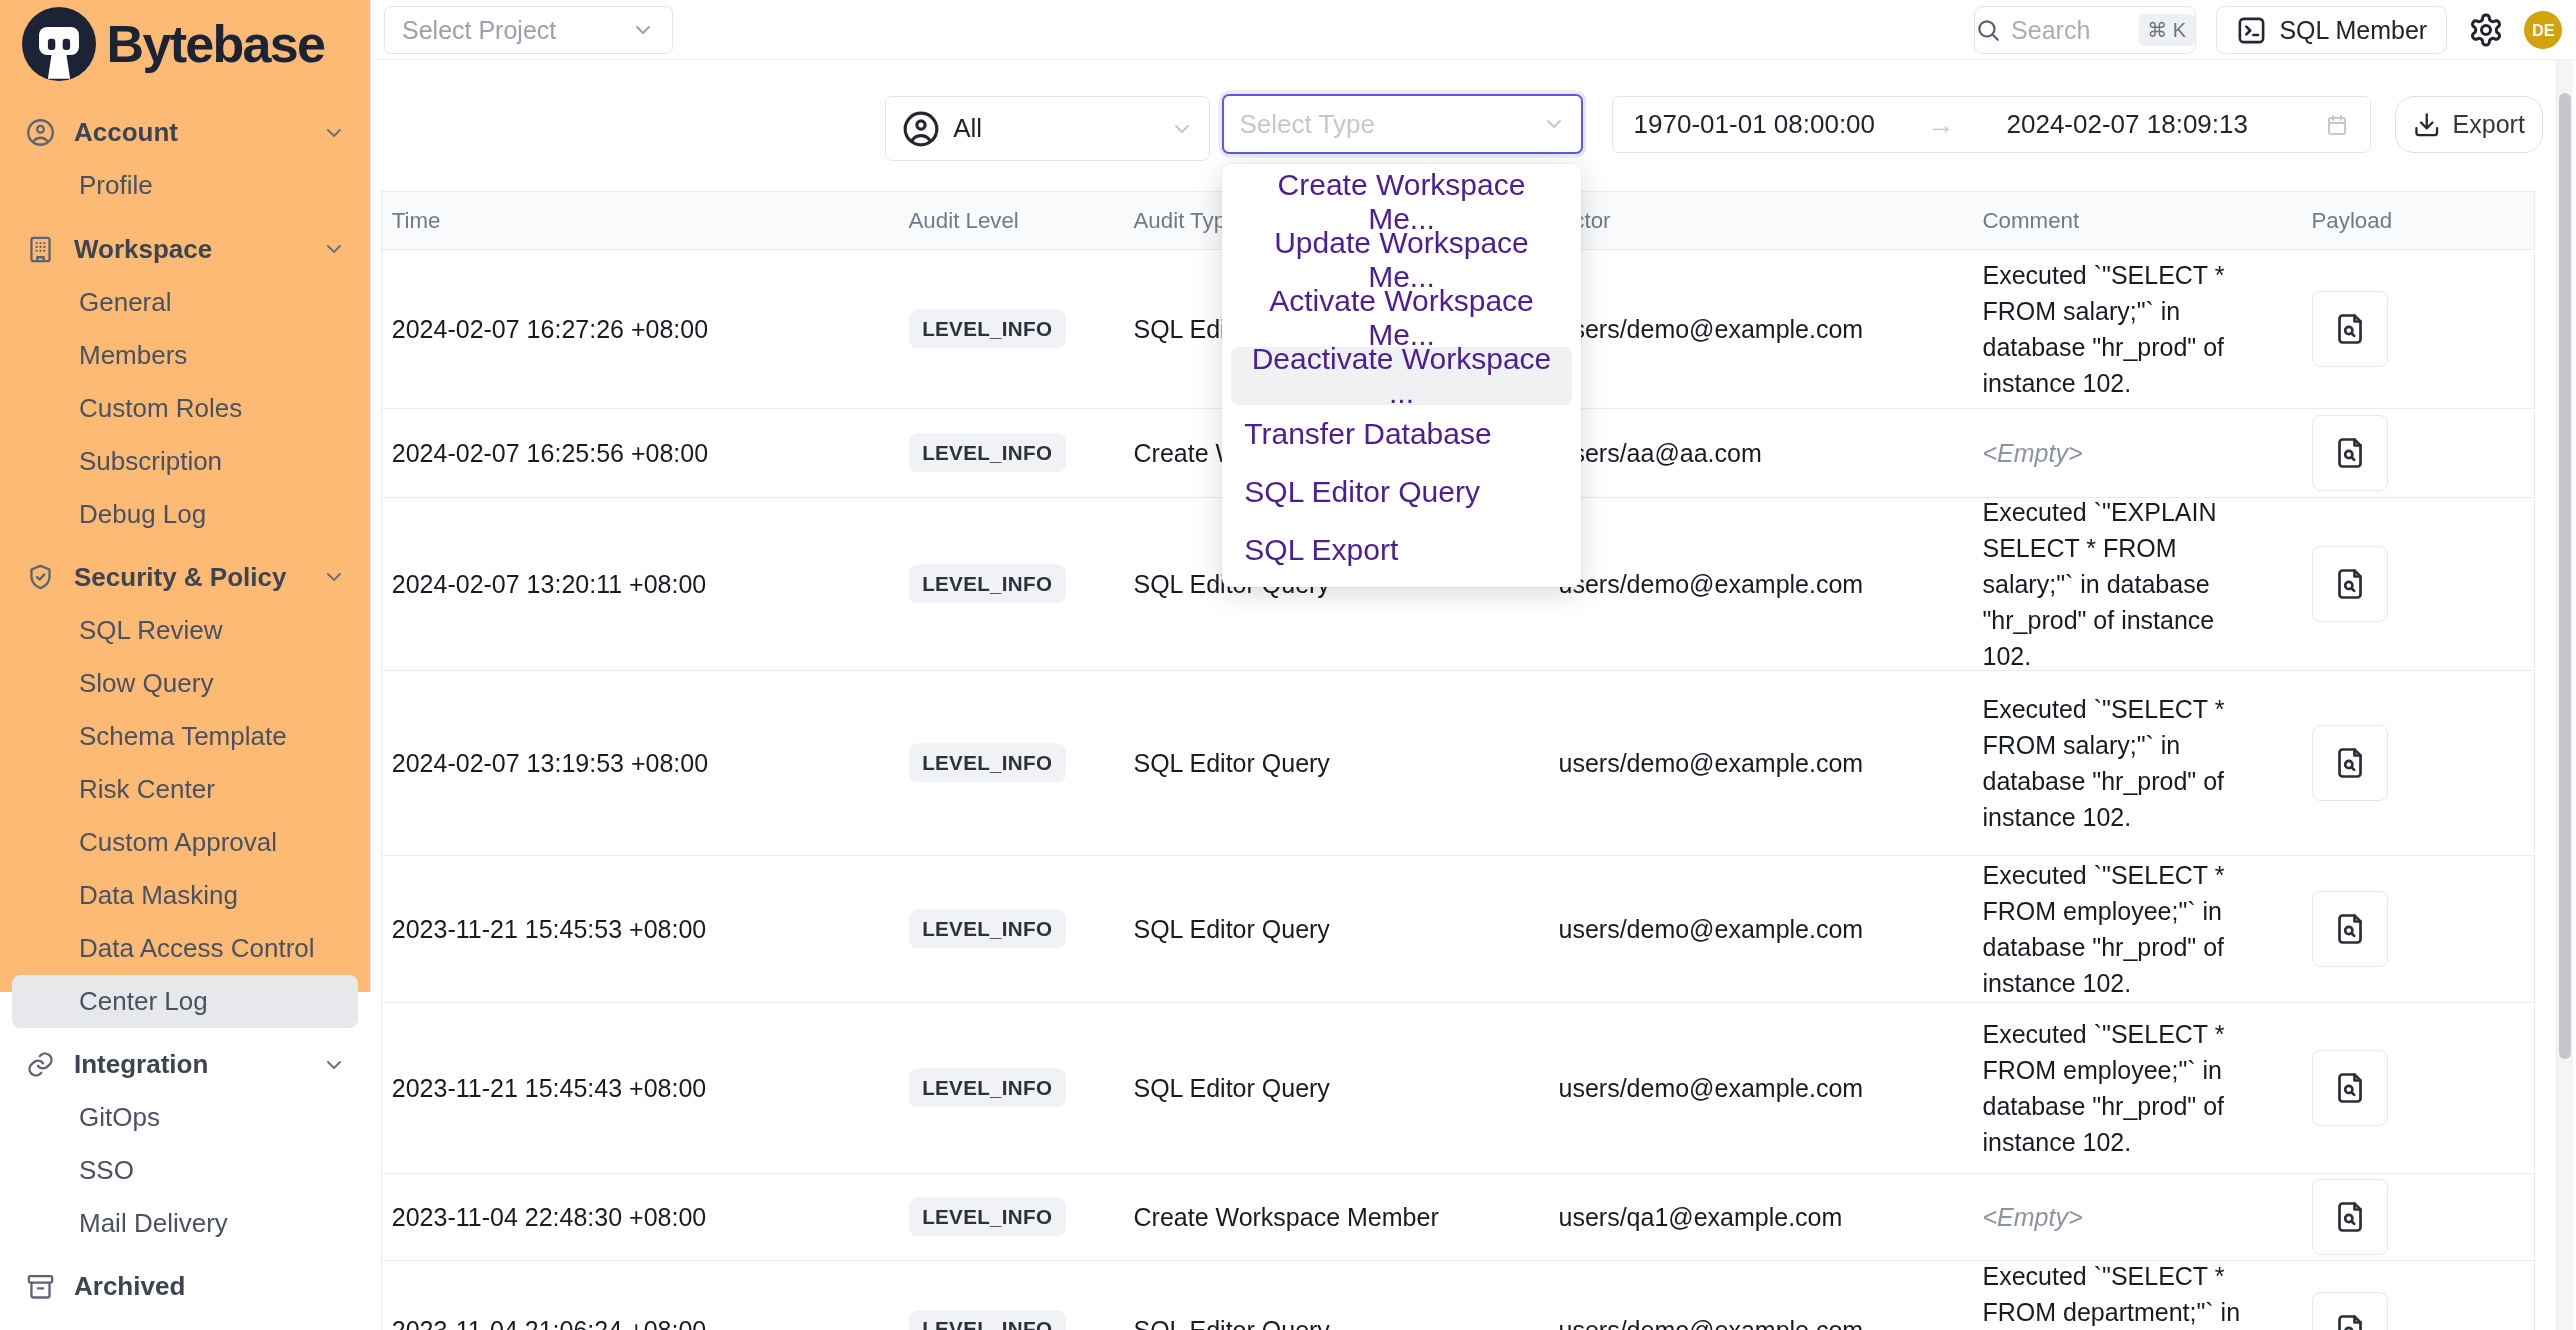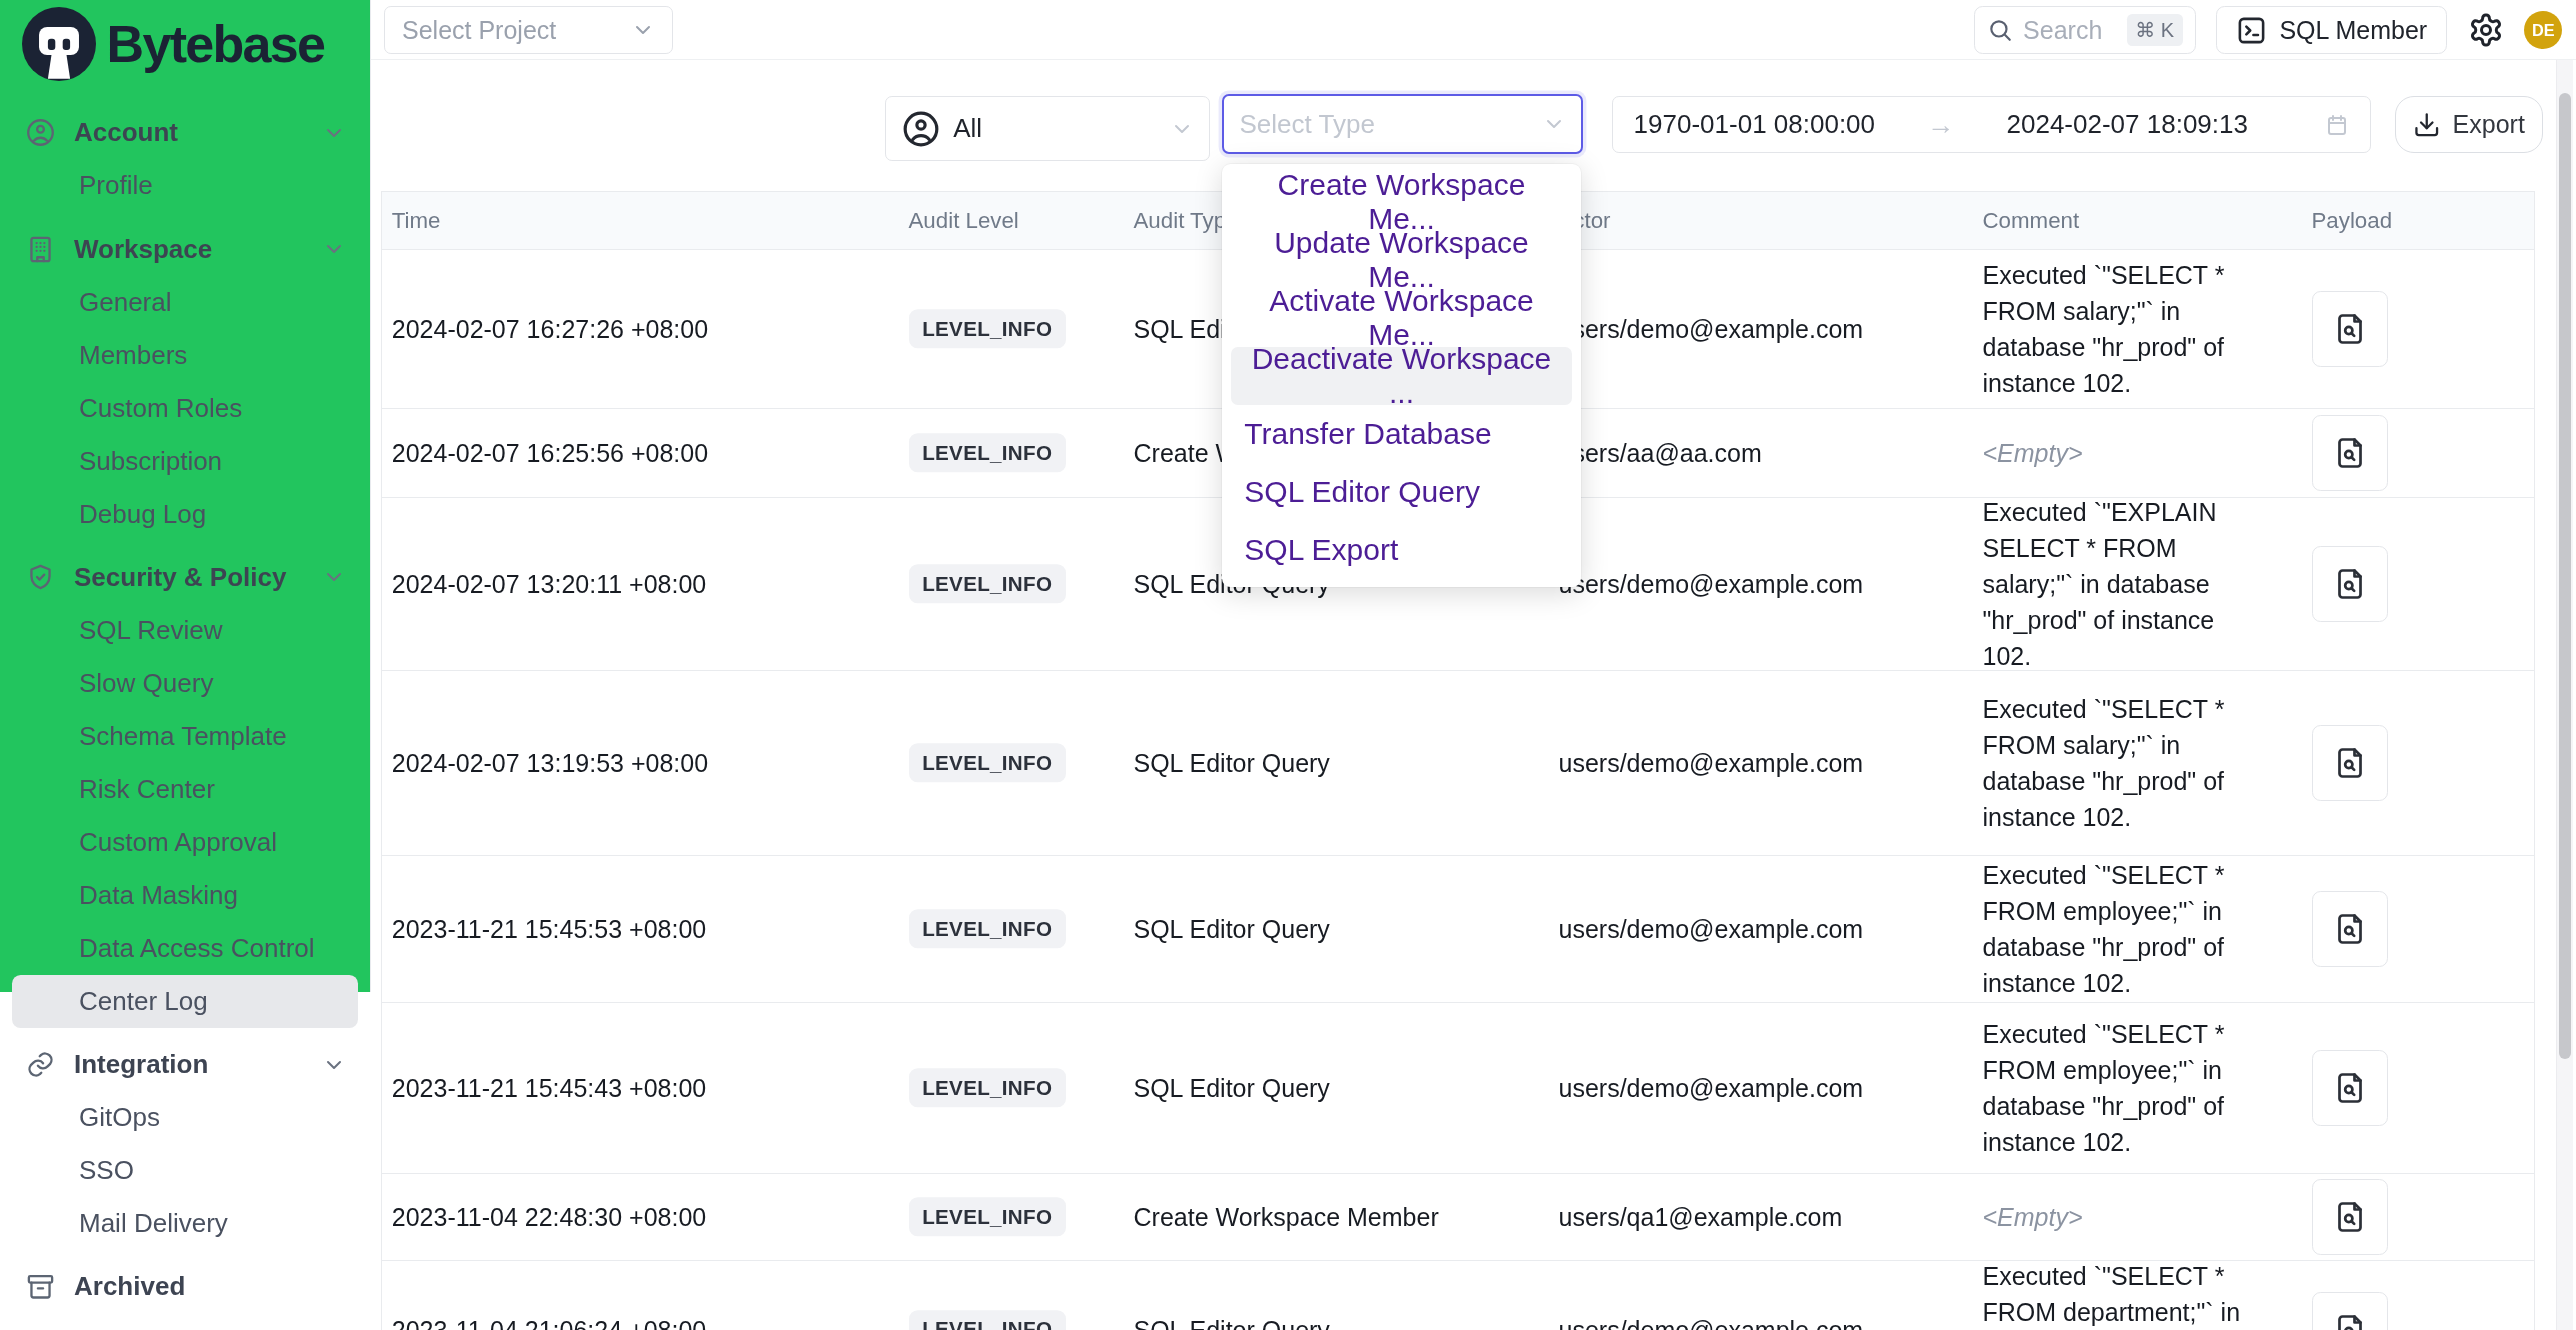--- a/index.html
+++ b/index.html
@@ -4,21 +4,21 @@
 <style>
   html,body{margin:0;padding:0;}
   body{
     width:2576px;height:1330px;overflow:hidden;background:#fff;
     font-family:"Liberation Sans",sans-serif;
     -webkit-font-smoothing:antialiased;
   }
   #app{position:relative;width:2576px;height:1330px;}
 
   
-  .sidebar{position:absolute;left:0;top:0;width:371px;height:992px;background:#22c55e;
+  .sidebar{position:absolute;left:0;top:0;width:371px;height:992px;background:#fdba74;
     border-right:0.9px solid #e8eaee;box-sizing:border-box;z-index:5;}
   .logo{position:absolute;left:22.3px;top:6.9px;height:74px;display:flex;align-items:center;gap:10.3px;}
   .logo-mark{width:74px;height:74px;display:block;}
   .logo-text{font-size:52px;font-weight:700;color:#1b2334;letter-spacing:-1.7px;}
   .side-nav{position:absolute;top:96px;left:0;right:0;}
   .side-item{position:relative;height:53px;display:flex;align-items:center;margin:0 12px;
     padding:0 12px;border-radius:8.6px;color:#4a5160;font-size:26px;cursor:pointer;box-sizing:border-box;}
   .side-item.section{font-weight:600;color:#3d4452;margin-top:10.3px;}
   .side-item.child{padding-left:67px;}
   .side-item.selected{background:#e7e8eb;}
@@ -29,21 +29,21 @@
 
   
   .topbar{position:absolute;left:371px;top:0;width:2205px;height:60px;background:#fff;
     border-bottom:0.9px solid #eef0f2;box-sizing:border-box;z-index:4;}
   .project-select{position:absolute;left:13px;top:6px;width:289px;height:48px;border:0.9px solid #e3e5e9;
     border-radius:6.9px;display:flex;align-items:center;padding:0 17px;box-sizing:border-box;
     color:#9aa1ad;font-size:25px;background:#fff;}
   .project-select .chev{color:#9aa1ad;}
   .topbar-right{position:absolute;right:13.7px;top:6px;height:48px;display:flex;align-items:center;gap:20.6px;}
   .search-box{width:222px;height:48px;border:0.9px solid #e3e5e9;border-radius:8.6px;display:flex;
-    align-items:center;padding:0 12px;gap:10.3px;box-sizing:border-box;background:#fff;}
+    align-items:center;padding:0 0;gap:10.3px;box-sizing:border-box;background:#fff;}
   .search-box .ph{color:#a8aeb9;font-size:25px;flex:1;}
   .mag{color:#596070;display:flex}
   .kbd{background:#eef0f3;border-radius:5.2px;padding:4.3px 8.6px;font-size:20px;color:#6b7280;white-space:nowrap;}
   .sql-editor-btn{height:48px;border:0.9px solid #e3e5e9;border-radius:8.6px;display:flex;align-items:center;
     gap:12px;padding:0 19px;font-size:25px;color:#20242c;font-weight:500;background:#fff;cursor:pointer;}
   .icon-dark{color:#23272f;display:flex;}
   .gear-btn{display:flex;align-items:center;justify-content:center;cursor:pointer;color:#1f232b;}
   .avatar{width:38px;height:38px;border-radius:50%;color:#fff;font-size:16.3px;font-weight:700;
     display:flex;align-items:center;justify-content:center;cursor:pointer;}
 

